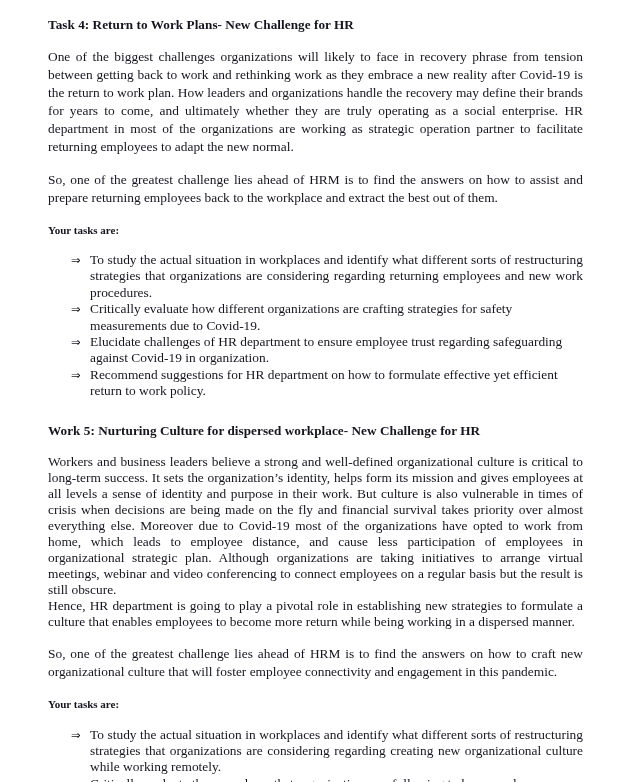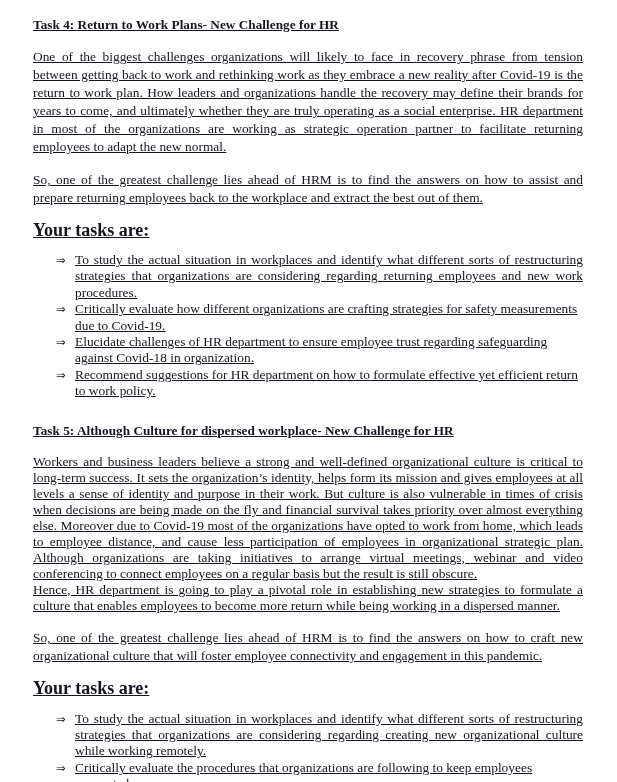--- a/index.html
+++ b/index.html
@@ -12,23 +12,22 @@
     height: 782px;
     overflow: hidden;
     font-family: "Liberation Serif", "DejaVu Serif", serif;
     color: #15151f;
   }
   .page {
     position: relative;
     width: 617px;
     height: 782px;
     box-sizing: border-box;
-    padding: 0 34px 0 33px;
+    padding: 0 34px 0 48px;
     background: #ffffff;
-    text-decoration: underline;
   }
   .doc-heading {
     font-size: 13.2px;
     font-weight: bold;
     line-height: 17px;
     letter-spacing: 0.05px;
     margin: 0;
     text-align: left;
     white-space: nowrap;
   }
@@ -37,21 +36,21 @@
     line-height: 18px;
     text-align: justify;
     text-justify: inter-word;
     margin: 0;
     hyphens: none;
   }
   .para.tight {
     line-height: 16px;
   }
   .tasks-label {
-    font-size: 18px;
+    font-size: 11px;
     font-weight: bold;
     line-height: 17px;
     margin: 0;
   }
   ul.task-list {
     list-style: none;
     margin: 0;
     padding: 0;
   }
   ul.task-list li {
@@ -110,31 +109,31 @@
     <li class="justify">
       <span class="arrow-icon">⇒</span>
       <span>To study the actual situation in workplaces and identify what different sorts of restructuring strategies that organizations are considering regarding returning employees and new work procedures.</span>
     </li>
     <li>
       <span class="arrow-icon">⇒</span>
       <span>Critically evaluate how different organizations are crafting strategies for safety measurements due to Covid-19.</span>
     </li>
     <li>
       <span class="arrow-icon">⇒</span>
-      <span>Elucidate challenges of HR department to ensure employee trust regarding safeguarding against Covid-18 in organization.</span>
+      <span>Elucidate challenges of HR department to ensure employee trust regarding safeguarding against Covid-19 in organization.</span>
     </li>
     <li>
       <span class="arrow-icon">⇒</span>
       <span>Recommend suggestions for HR department on how to formulate effective yet efficient return to work policy.</span>
     </li>
   </ul>
 
   <div class="sp-list-to-heading"></div>
 
-  <h2 class="doc-heading">Task 5: Although Culture for dispersed workplace- New Challenge for HR</h2>
+  <h2 class="doc-heading">Work 5: Nurturing Culture for dispersed workplace- New Challenge for HR</h2>
 
   <div class="sp-heading-to-para"></div>
 
   <p class="para tight">Workers and business leaders believe a strong and well-defined organizational culture is critical to long-term success. It sets the organization’s identity, helps form its mission and gives employees at all levels a sense of identity and purpose in their work. But culture is also vulnerable in times of crisis when decisions are being made on the fly and financial survival takes priority over almost everything else. Moreover due to Covid-19 most of the organizations have opted to work from home, which leads to employee distance, and cause less participation of employees in organizational strategic plan. Although organizations are taking initiatives to arrange virtual meetings, webinar and video conferencing to connect employees on a regular basis but the result is still obscure.</p>
 
   <p class="para tight">Hence, HR department is going to play a pivotal role in establishing new strategies to formulate a culture that enables employees to become more return while being working in a dispersed manner.</p>
 
   <div class="sp-para-to-para"></div>
 
   <p class="para">So, one of the greatest challenge lies ahead of HRM is to find the answers on how to craft new organizational culture that will foster employee connectivity and engagement in this pandemic.</p>

